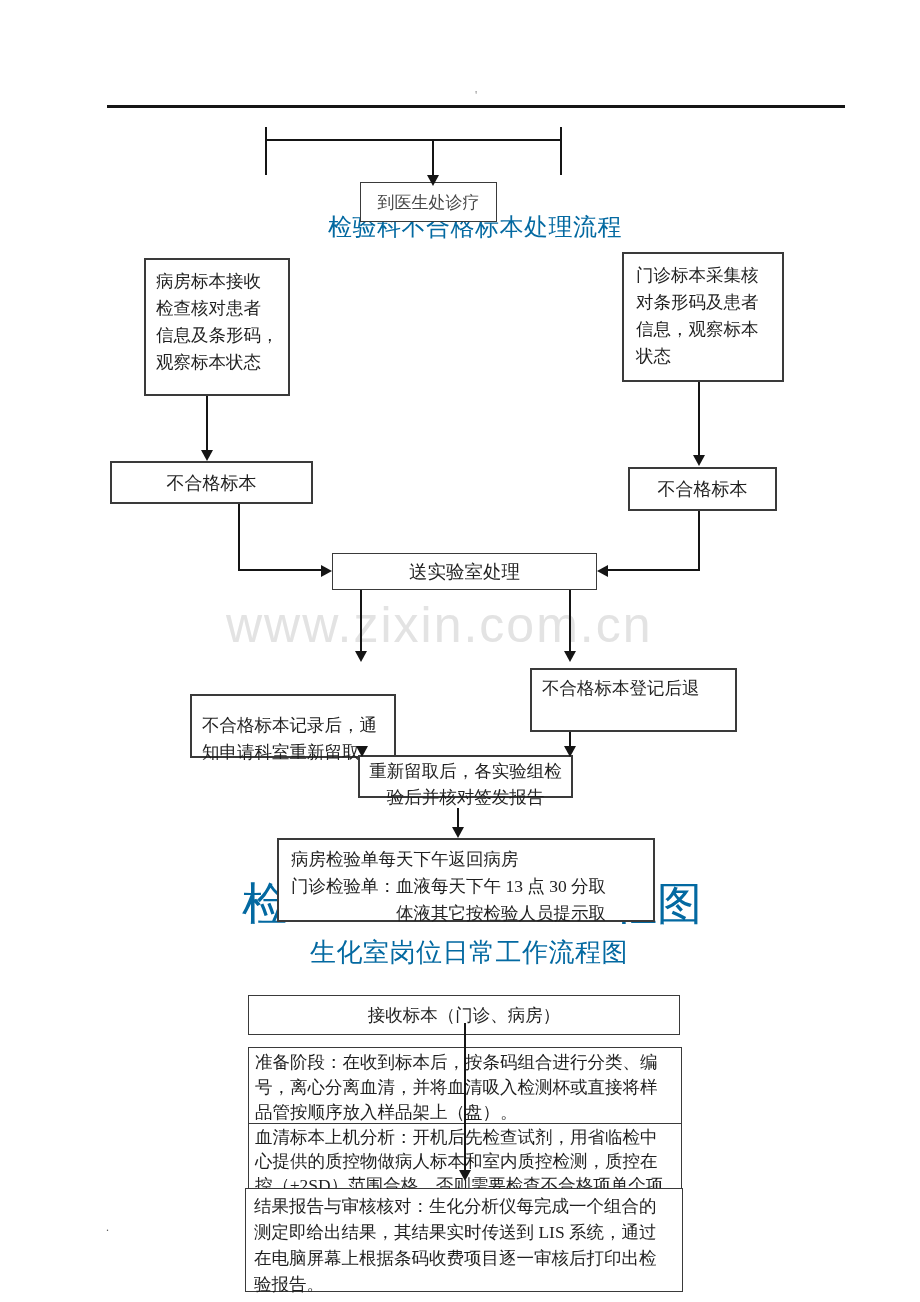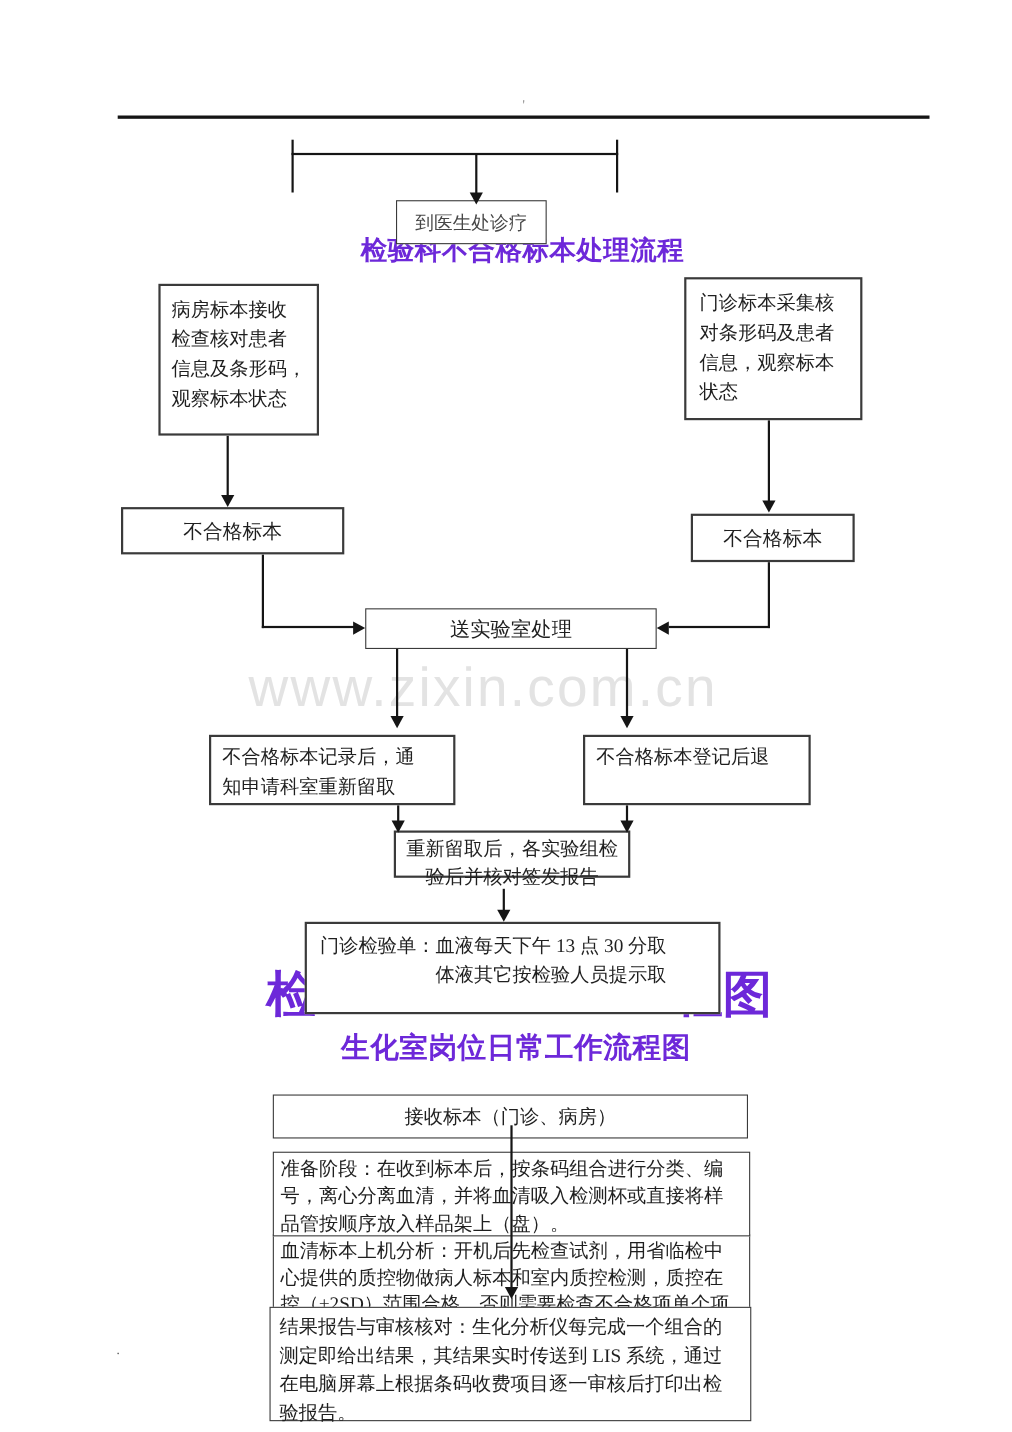--- a/index.html
+++ b/index.html
@@ -9,22 +9,22 @@
   .box-thin{border-width:1.5px;}
   .ctr{display:flex;align-items:center;justify-content:center;text-align:center;}
   .vline{position:absolute;width:2px;background:#151515;z-index:1;}
   .hline{position:absolute;height:2px;background:#151515;z-index:1;}
   .ah-down{position:absolute;width:0;height:0;border-left:6px solid transparent;
            border-right:6px solid transparent;border-top:11px solid #151515;z-index:3;}
   .ah-right{position:absolute;width:0;height:0;border-top:6px solid transparent;
             border-bottom:6px solid transparent;border-left:11px solid #151515;z-index:3;}
   .ah-left{position:absolute;width:0;height:0;border-top:6px solid transparent;
            border-bottom:6px solid transparent;border-right:11px solid #151515;z-index:3;}
-  .h1{position:absolute;font-family:"Liberation Sans", sans-serif;font-weight:700;
-      color:#6d28d9;z-index:1;white-space:nowrap;}
+  .h1{position:absolute;font-family:"Liberation Sans", sans-serif;font-weight:400;
+      color:#0369a1;z-index:1;white-space:nowrap;}
   .line{display:block;white-space:nowrap;}
   .serif17{font-size:17.5px;line-height:27px;}
   .watermark{position:absolute;font-family:"Liberation Sans", sans-serif;
              font-weight:400;z-index:0;white-space:nowrap;letter-spacing:2px;}
   .mark{position:absolute;color:#8a8a8a;font-size:12px;z-index:1;}
 </style>
 </head>
 <body>
 
 <div id="page">
@@ -82,21 +82,21 @@
     <span>送实验室处理</span>
   </div>
 
   <div class="watermark" style="left:226px;top:596px;font-size:50px;color:#e3e3e3;">www.zixin.com.cn</div>
 
   <div class="vline" style="left:360px;top:590px;height:63px;"></div>
   <div class="ah-down" style="left:355px;top:651px;"></div>
   <div class="vline" style="left:569px;top:590px;height:63px;"></div>
   <div class="ah-down" style="left:564px;top:651px;"></div>
 
-  <div class="box serif17" style="left:190px;top:668px;width:224px;height:64px;padding:5px 0 0 10px;">
+  <div class="box serif17" style="left:190px;top:694px;width:206px;height:64px;padding:16px 0 0 10px;">
     <span class="line">不合格标本记录后，通</span>
     <span class="line">知申请科室重新留取</span>
   </div>
   <div class="box serif17" style="left:530px;top:668px;width:207px;height:64px;padding:5px 0 0 10px;">
     <span class="line">不合格标本登记后退</span>
   </div>
 
   <div class="vline" style="left:361px;top:732px;height:18px;"></div>
   <div class="ah-down" style="left:356px;top:746px;"></div>
   <div class="vline" style="left:569px;top:732px;height:18px;"></div>
@@ -107,20 +107,21 @@
     <span class="line">验后并核对签发报告</span>
   </div>
 
   <div class="vline" style="left:457px;top:808px;height:22px;"></div>
   <div class="ah-down" style="left:452px;top:827px;"></div>
 
   <div class="h1" style="left:242px;top:874px;font-size:45px;">检</div>
   <div class="h1" style="left:612px;top:874px;font-size:45px;">程图</div>
 
   <div class="box serif17" style="left:277px;top:838px;width:378px;height:84px;padding:6px 0 0 12px;">
+    <span class="line">病房检验单每天下午返回病房</span>
     <span class="line">门诊检验单：血液每天下午 13 点 30 分取</span>
     <span class="line" style="margin-left:105px;">体液其它按检验人员提示取</span>
   </div>
 
   <div class="h1" style="left:310px;top:935px;font-size:26px;letter-spacing:0.5px;">生化室岗位日常工作流程图</div>
 
   <div class="box box-thin ctr" style="left:248px;top:995px;width:432px;height:40px;font-size:17.5px;">
     <span>接收标本（门诊、病房）</span>
   </div>
 

